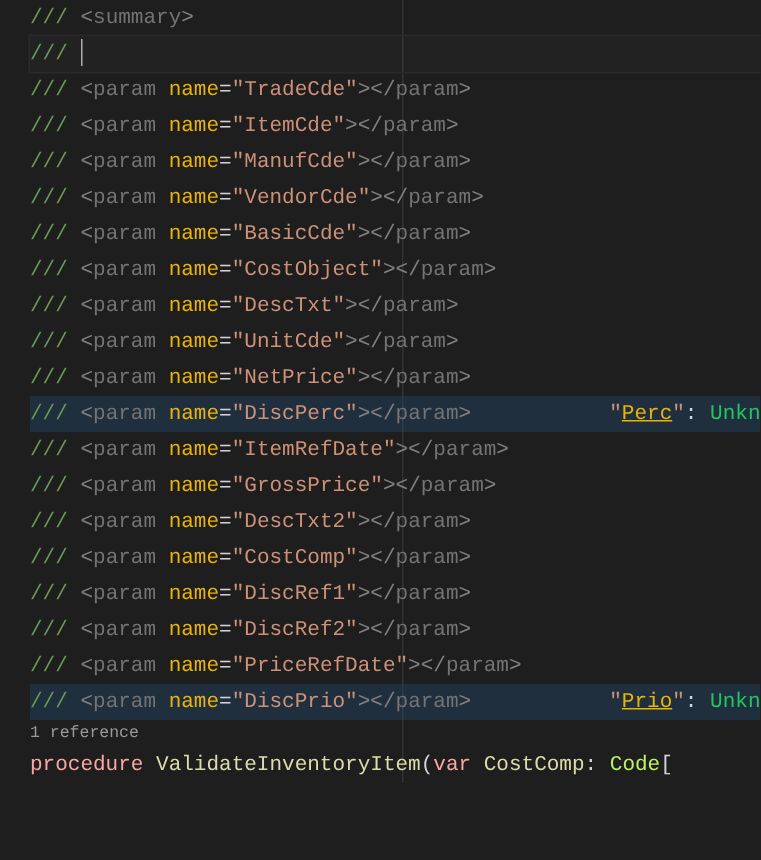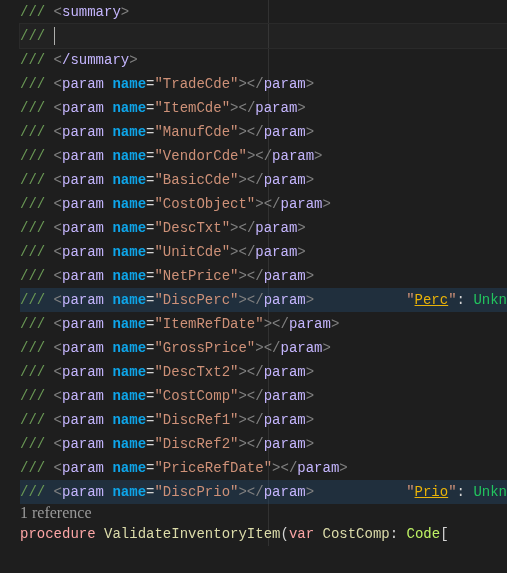--- a/index.html
+++ b/index.html
@@ -25,36 +25,35 @@
 }
 .line.highlight {
   background: rgba(38, 79, 120, 0.35);
 }
 .line.cursor-line {
   background: rgba(255,255,255,0.02);
   outline: 1px solid #2a2a2a;
 }
 .slash { color: #6a9955; }
 .tag-bracket { color: #808080; }
-.tag-name { color: #c4b5fd; }
-.attr-name { color: #0ea5e9; font-weight: bold; }
+.tag-name { color: #737373; }
+.attr-name { color: #eab308; }
 .attr-eq { color: #d4d4d4; }
 .attr-value { color: #ce9178; }
 .keyword { color: #fca5a5; }
 .ident { color: #dcdcaa; }
 .type { color: #bef264; }
 .paren { color: #d4d4d4; }
 .op { color: #d4d4d4; }
 .codelens {
-  font-size: 16px;
+  font-size: 11px;
   color: #999999;
   line-height: 18px;
   height: 18px;
   padding-left: 0;
-  font-family: Liberation Serif, serif;
 }
 .hint {
   position: absolute;
   right: 0;
   top: 0;
   color: #d4d4d4;
 }
 .hint .hkey { color: #eab308; text-decoration: underline; }
 .hint .hval { color: #22c55e; }
 .hint .hq { color: #ce9178; }
@@ -77,21 +76,20 @@
 </head>
 <body>
 
 <div class="editor">
   <div class="ruler"></div>
 
   <div class="line"><span class="slash">/// </span><span class="tag-bracket">&lt;</span><span class="tag-name">summary</span><span class="tag-bracket">&gt;</span></div>
 
   <div class="line cursor-line"><span class="slash">/// </span><span class="cursor"></span></div>
 
-  <div class="line"><span class="slash">/// </span><span class="tag-bracket">&lt;</span><span class="tag-name">/summary</span><span class="tag-bracket">&gt;</span></div>
 
   <div id="params-container">
       <div class="line"><span class="slash">/// </span><span class="tag-bracket">&lt;</span><span class="tag-name">param</span> <span class="attr-name">name</span><span class="attr-eq">=</span><span class="attr-value">"TradeCde"</span><span class="tag-bracket">&gt;&lt;/</span><span class="tag-name">param</span><span class="tag-bracket">&gt;</span></div>
       <div class="line"><span class="slash">/// </span><span class="tag-bracket">&lt;</span><span class="tag-name">param</span> <span class="attr-name">name</span><span class="attr-eq">=</span><span class="attr-value">"ItemCde"</span><span class="tag-bracket">&gt;&lt;/</span><span class="tag-name">param</span><span class="tag-bracket">&gt;</span></div>
       <div class="line"><span class="slash">/// </span><span class="tag-bracket">&lt;</span><span class="tag-name">param</span> <span class="attr-name">name</span><span class="attr-eq">=</span><span class="attr-value">"ManufCde"</span><span class="tag-bracket">&gt;&lt;/</span><span class="tag-name">param</span><span class="tag-bracket">&gt;</span></div>
       <div class="line"><span class="slash">/// </span><span class="tag-bracket">&lt;</span><span class="tag-name">param</span> <span class="attr-name">name</span><span class="attr-eq">=</span><span class="attr-value">"VendorCde"</span><span class="tag-bracket">&gt;&lt;/</span><span class="tag-name">param</span><span class="tag-bracket">&gt;</span></div>
       <div class="line"><span class="slash">/// </span><span class="tag-bracket">&lt;</span><span class="tag-name">param</span> <span class="attr-name">name</span><span class="attr-eq">=</span><span class="attr-value">"BasicCde"</span><span class="tag-bracket">&gt;&lt;/</span><span class="tag-name">param</span><span class="tag-bracket">&gt;</span></div>
       <div class="line"><span class="slash">/// </span><span class="tag-bracket">&lt;</span><span class="tag-name">param</span> <span class="attr-name">name</span><span class="attr-eq">=</span><span class="attr-value">"CostObject"</span><span class="tag-bracket">&gt;&lt;/</span><span class="tag-name">param</span><span class="tag-bracket">&gt;</span></div>
       <div class="line"><span class="slash">/// </span><span class="tag-bracket">&lt;</span><span class="tag-name">param</span> <span class="attr-name">name</span><span class="attr-eq">=</span><span class="attr-value">"DescTxt"</span><span class="tag-bracket">&gt;&lt;/</span><span class="tag-name">param</span><span class="tag-bracket">&gt;</span></div>
       <div class="line"><span class="slash">/// </span><span class="tag-bracket">&lt;</span><span class="tag-name">param</span> <span class="attr-name">name</span><span class="attr-eq">=</span><span class="attr-value">"UnitCde"</span><span class="tag-bracket">&gt;&lt;/</span><span class="tag-name">param</span><span class="tag-bracket">&gt;</span></div>

